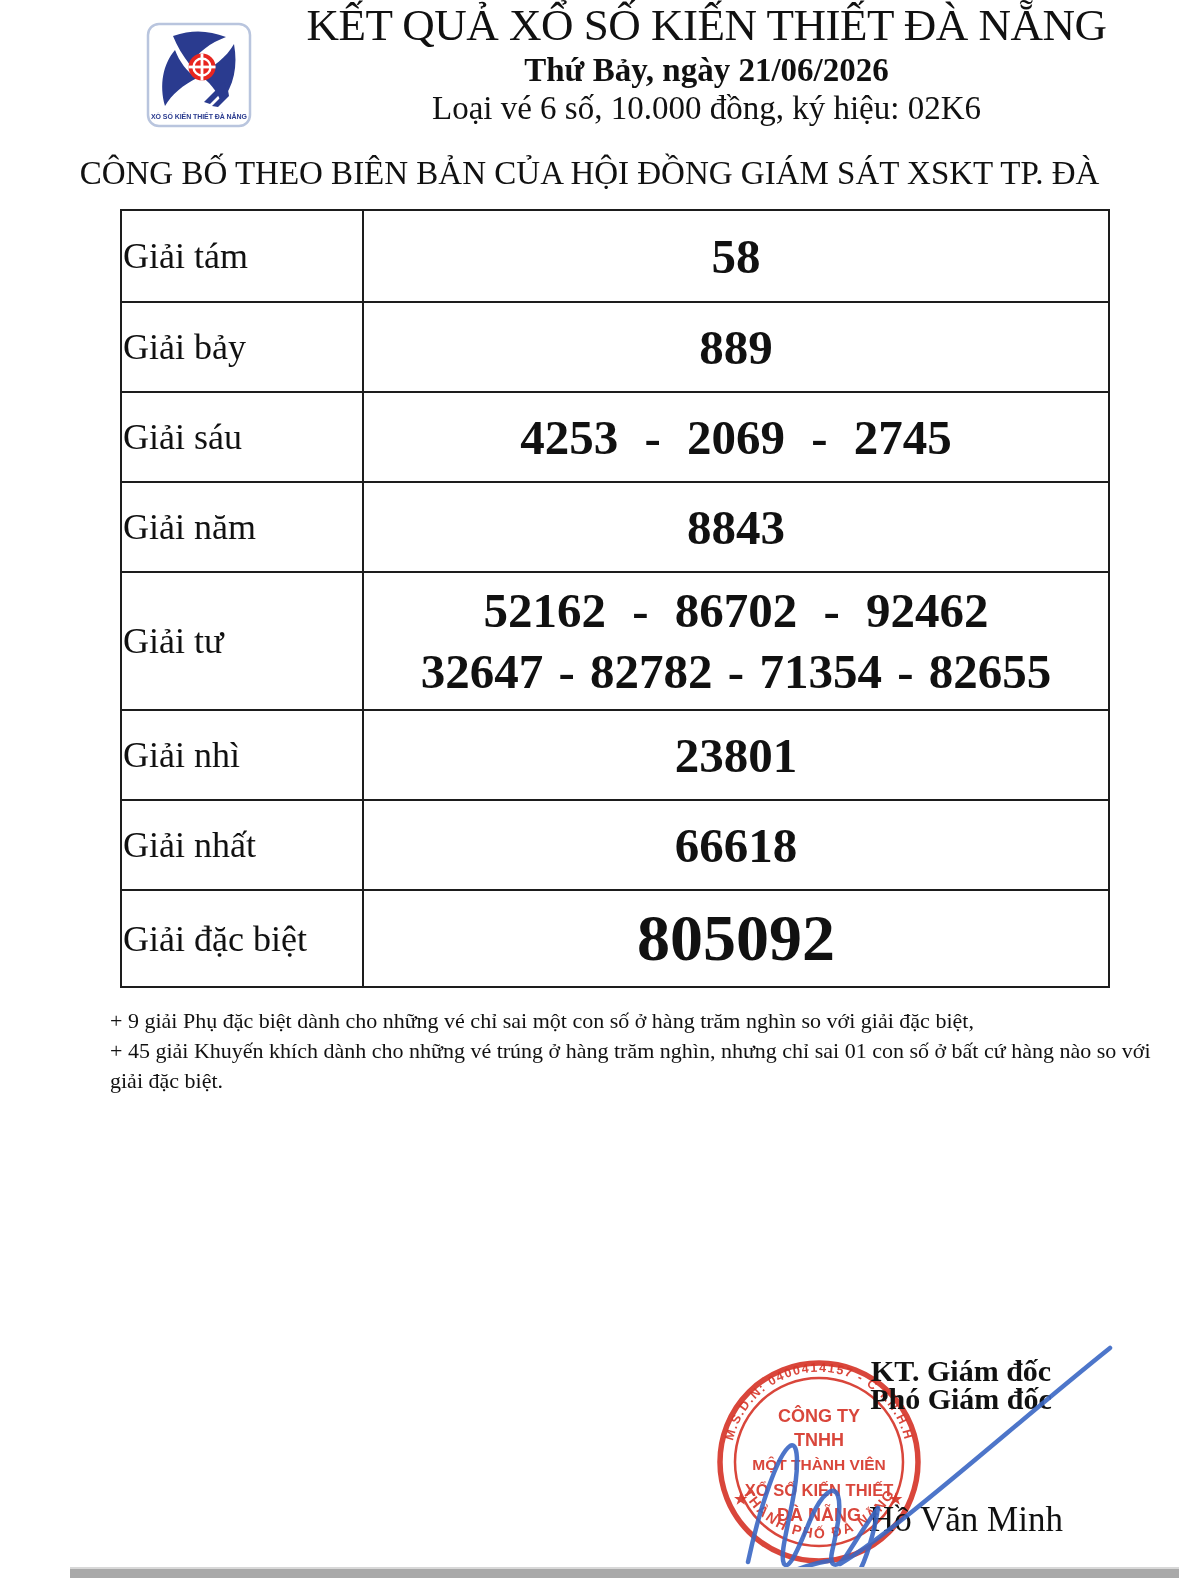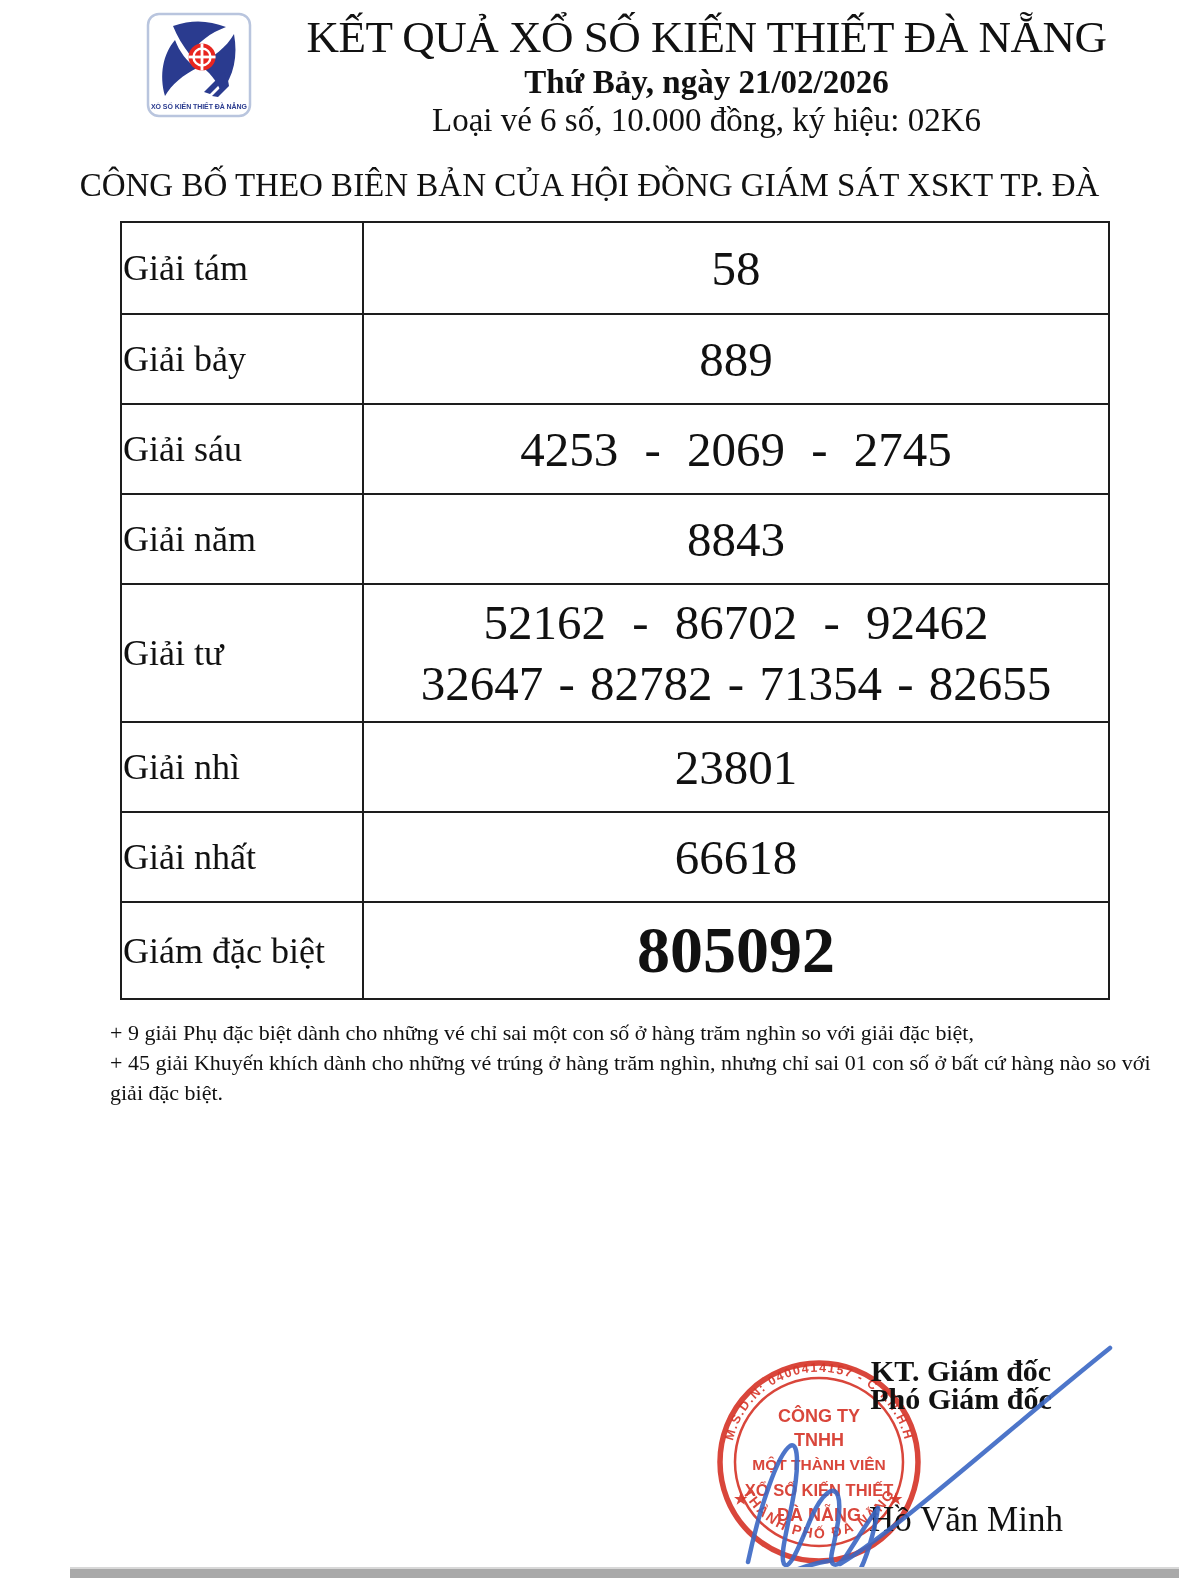--- a/index.html
+++ b/index.html
@@ -3,36 +3,36 @@
 <meta charset="utf-8">
 <style>
   html,body{margin:0;padding:0;}
   body{
     width:1179px;height:1578px;
     background:#ffffff;color:#111;
     font-family:"Liberation Serif","DejaVu Serif",serif;
     position:relative;overflow:hidden;
   }
   
-  .header{display:flex;align-items:flex-start;padding-top:12px;}
+  .header{display:flex;align-items:flex-end;}
   .logo-box{width:106px;height:106px;margin-left:146px;flex:0 0 auto;}
   .title-block{flex:1;text-align:center;padding-right:18px;}
   .main-title{font-size:45px;line-height:1.12;white-space:nowrap;letter-spacing:-0.5px;}
   .date-line{font-size:33px;font-weight:bold;line-height:1.15;margin-top:2px;}
   .ticket-line{font-size:33px;line-height:1.15;}
   
   .announcement{margin:24px auto 0;width:1080px;text-align:center;
     font-size:33px;line-height:1.3;}
   
   table.results{border-collapse:collapse;margin:14px 0 0 120px;width:990px;
     table-layout:fixed;}
   table.results td{border:2px solid #1d1d1d;vertical-align:middle;}
   td.label-cell{width:238px;font-size:36px;}
   td.value-cell{text-align:center;font-size:49px;}
-  .num-line{word-spacing:14px;line-height:1.25;}
+  .num-line{word-spacing:14px;line-height:1.25;font-weight:bold;}
   .num-line.tight{word-spacing:3px;}
   tr.r-normal{height:90px;}
   tr.r-first{height:92px;}
   tr.r-tall{height:138px;}
   tr.r-special{height:97px;}
   tr.r-special .num-line{font-size:66px;font-weight:bold;word-spacing:normal;}
   
   .notes{margin:18px 0 0 110px;width:1063px;font-size:22px;line-height:1.36;}
   .notes p{margin:0;}
   
@@ -61,21 +61,21 @@
     <path d="M 66,84 L 82,68 L 83,74 L 72,85 Z" fill="#2a3b8f"></path>
 
     <circle cx="56" cy="45" r="13.5" fill="#e8251f"></circle>
     <circle cx="56" cy="45" r="8.5" fill="none" stroke="#ffffff" stroke-width="2.4"></circle>
     <rect x="54.6" y="31.5" width="2.8" height="27" fill="#ffffff"></rect>
     <rect x="42.5" y="43.6" width="27" height="2.8" fill="#ffffff"></rect>
     <text x="53" y="97" text-anchor="middle" font-family="Liberation Sans, sans-serif" font-size="7" font-weight="bold" fill="#2a3b8f" textLength="96">XỔ SỐ KIẾN THIẾT ĐÀ NẴNG</text>
   </svg>
   <div class="title-block">
     <div class="main-title">KẾT QUẢ XỔ SỐ KIẾN THIẾT ĐÀ NẴNG</div>
-    <div class="date-line">Thứ Bảy, ngày 21/02/2026</div>
+    <div class="date-line">Thứ Bảy, ngày 21/06/2026</div>
     <div class="ticket-line">Loại vé 6 số, 10.000 đồng, ký hiệu: 02K6</div>
   </div>
 </div>
 
 <div class="announcement">
   <div>CÔNG BỐ THEO BIÊN BẢN CỦA HỘI ĐỒNG GIÁM SÁT XSKT TP. ĐÀ</div>
 </div>
 
 <table class="results">
   <tbody>
@@ -116,21 +116,21 @@
         <div class="num-line">23801</div>
       </td>
     </tr>
     <tr class="r-normal">
       <td class="label-cell">Giải nhất</td>
       <td class="value-cell">
         <div class="num-line">66618</div>
       </td>
     </tr>
     <tr class="r-special">
-      <td class="label-cell">Giám đặc biệt</td>
+      <td class="label-cell">Giải đặc biệt</td>
       <td class="value-cell">
         <div class="num-line">805092</div>
       </td>
     </tr>
   </tbody>
 </table>
 
 <div class="notes">
   <p>+ 9 giải Phụ đặc biệt dành cho những vé chỉ sai một con số ở hàng trăm nghìn so với giải đặc biệt,</p>
   <p>+ 45 giải Khuyến khích dành cho những vé trúng ở hàng trăm nghìn, nhưng chỉ sai 01 con số ở bất cứ hàng nào so với giải đặc biệt.</p>

